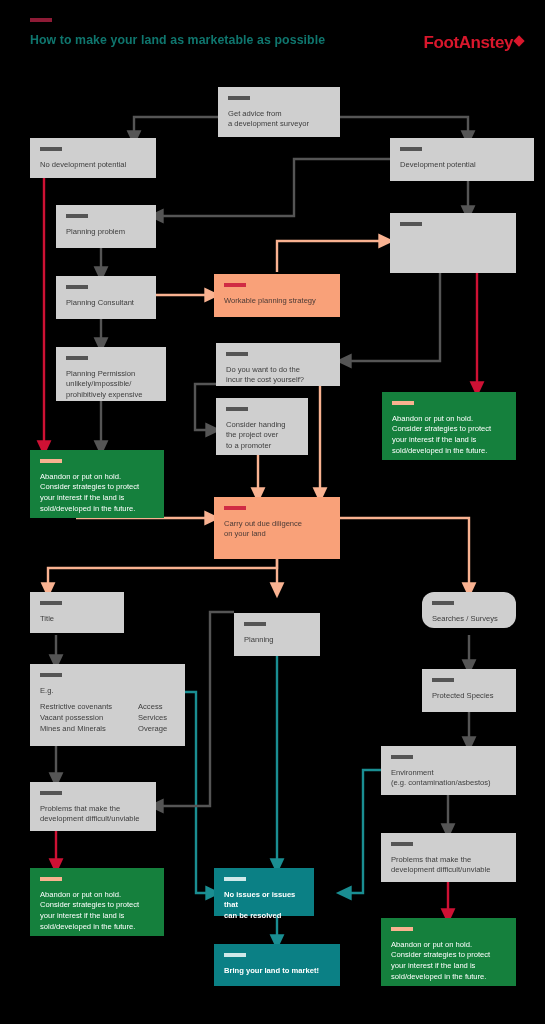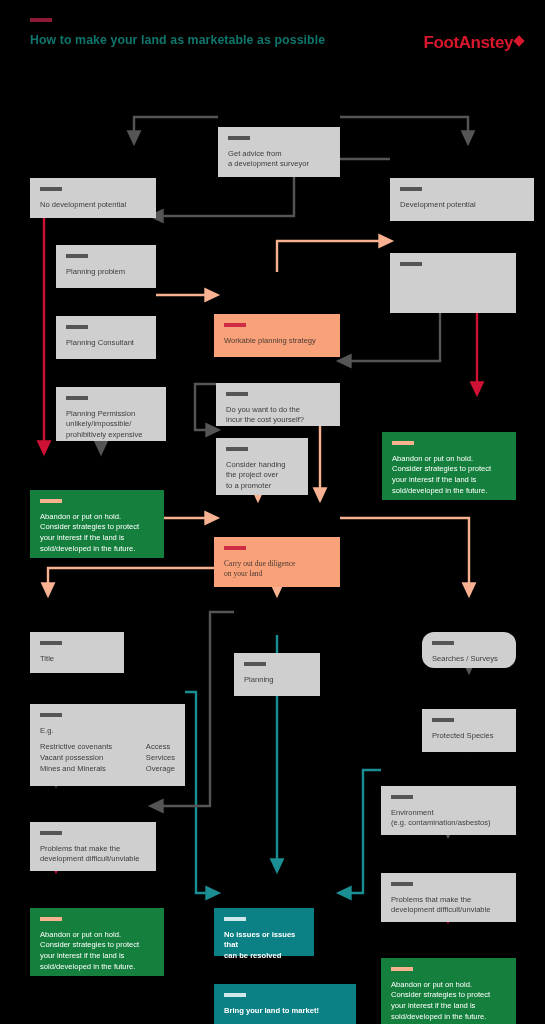--- a/index.html
+++ b/index.html
@@ -11,21 +11,21 @@
   #header{position:absolute;left:30px;top:18px;width:500px;}
   .title-rule{width:22px;height:4px;background:#8e1b36;margin-bottom:11px;}
   .title-text{font-size:12.3px;font-weight:bold;color:#0f766e;letter-spacing:.1px;
               white-space:nowrap;}
   #logo{position:absolute;right:22px;top:33px;font-size:17px;font-weight:bold;
         color:#d9172c;letter-spacing:-.4px;white-space:nowrap;}
   #logo .dia{display:inline-block;width:8px;height:8px;background:#d9172c;
              transform:rotate(45deg);margin-left:2px;vertical-align:3px;}
 
   
-  .node{position:absolute;box-sizing:border-box;padding:9px 10px 8px 10px;margin-top:40px;}
+  .node{position:absolute;box-sizing:border-box;padding:9px 10px 8px 10px;}
   .node .bar{height:3.5px;width:22px;margin-bottom:9px;}
   .node .txt{font-size:7.6px;line-height:1.42;}
 
   .grey{background:#cfcfcf;}
   .grey .bar{background:#555;}
   .grey .txt{color:#3d3d3d;}
 
   .orange{background:#f9a179;}
   .orange .bar{background:#d02b44;}
   .orange .txt{color:#4a3a36;}
@@ -33,21 +33,21 @@
   .red{background:#15803d;}
   .red .bar{background:#f9b290;}
   .red .txt{color:#ffffff;}
 
   .teal{background:#0b8085;}
   .teal .bar{background:#cfe9ea;}
   .teal .txt{color:#ffffff;}
 
   .bold .txt{font-weight:bold;}
 
-  .cols{display:flex;gap:20px;}
+  .cols{display:flex;gap:12px;}
   .cols .c1{width:86px;}
 
   svg#wires{position:absolute;left:0;top:0;width:545px;height:1024px;
             pointer-events:none;}
 </style>
 </head>
 <body>
 
 <div id="canvas">
 
@@ -202,21 +202,21 @@
   </div>
 
   <div class="node red" style="left:30px;top:450px;width:134px;height:68px;">
     <div class="bar"></div>
     <div class="txt" style="white-space:pre-line">Abandon or put on hold.
 Consider strategies to protect
 your interest if the land is
 sold/developed in the future.</div>
   </div>
 
-  <div class="node orange" style="left:214px;top:497px;width:126px;height:50px;font-family:Liberation Serif, serif;">
+  <div class="node orange" style="left:214px;top:497px;width:126px;height:62px;">
     <div class="bar"></div>
     <div class="txt" style="white-space:pre-line">Carry out due diligence
 on your land</div>
   </div>
 
   <div class="node grey" style="left:30px;top:592px;width:94px;height:41px;">
     <div class="bar"></div>
     <div class="txt" style="white-space:pre-line">Title</div>
   </div>
 
@@ -281,18 +281,18 @@
   </div>
 
   <div class="node red" style="left:381px;top:918px;width:135px;height:68px;">
     <div class="bar"></div>
     <div class="txt" style="white-space:pre-line">Abandon or put on hold.
 Consider strategies to protect
 your interest if the land is
 sold/developed in the future.</div>
   </div>
 
-  <div class="node teal bold" style="left:214px;top:944px;width:142px;height:42px;">
+  <div class="node teal bold" style="left:214px;top:944px;width:126px;height:42px;">
     <div class="bar"></div>
     <div class="txt" style="white-space:pre-line">Bring your land to market!</div>
   </div>
 
 </div>
 
 </body></html>

